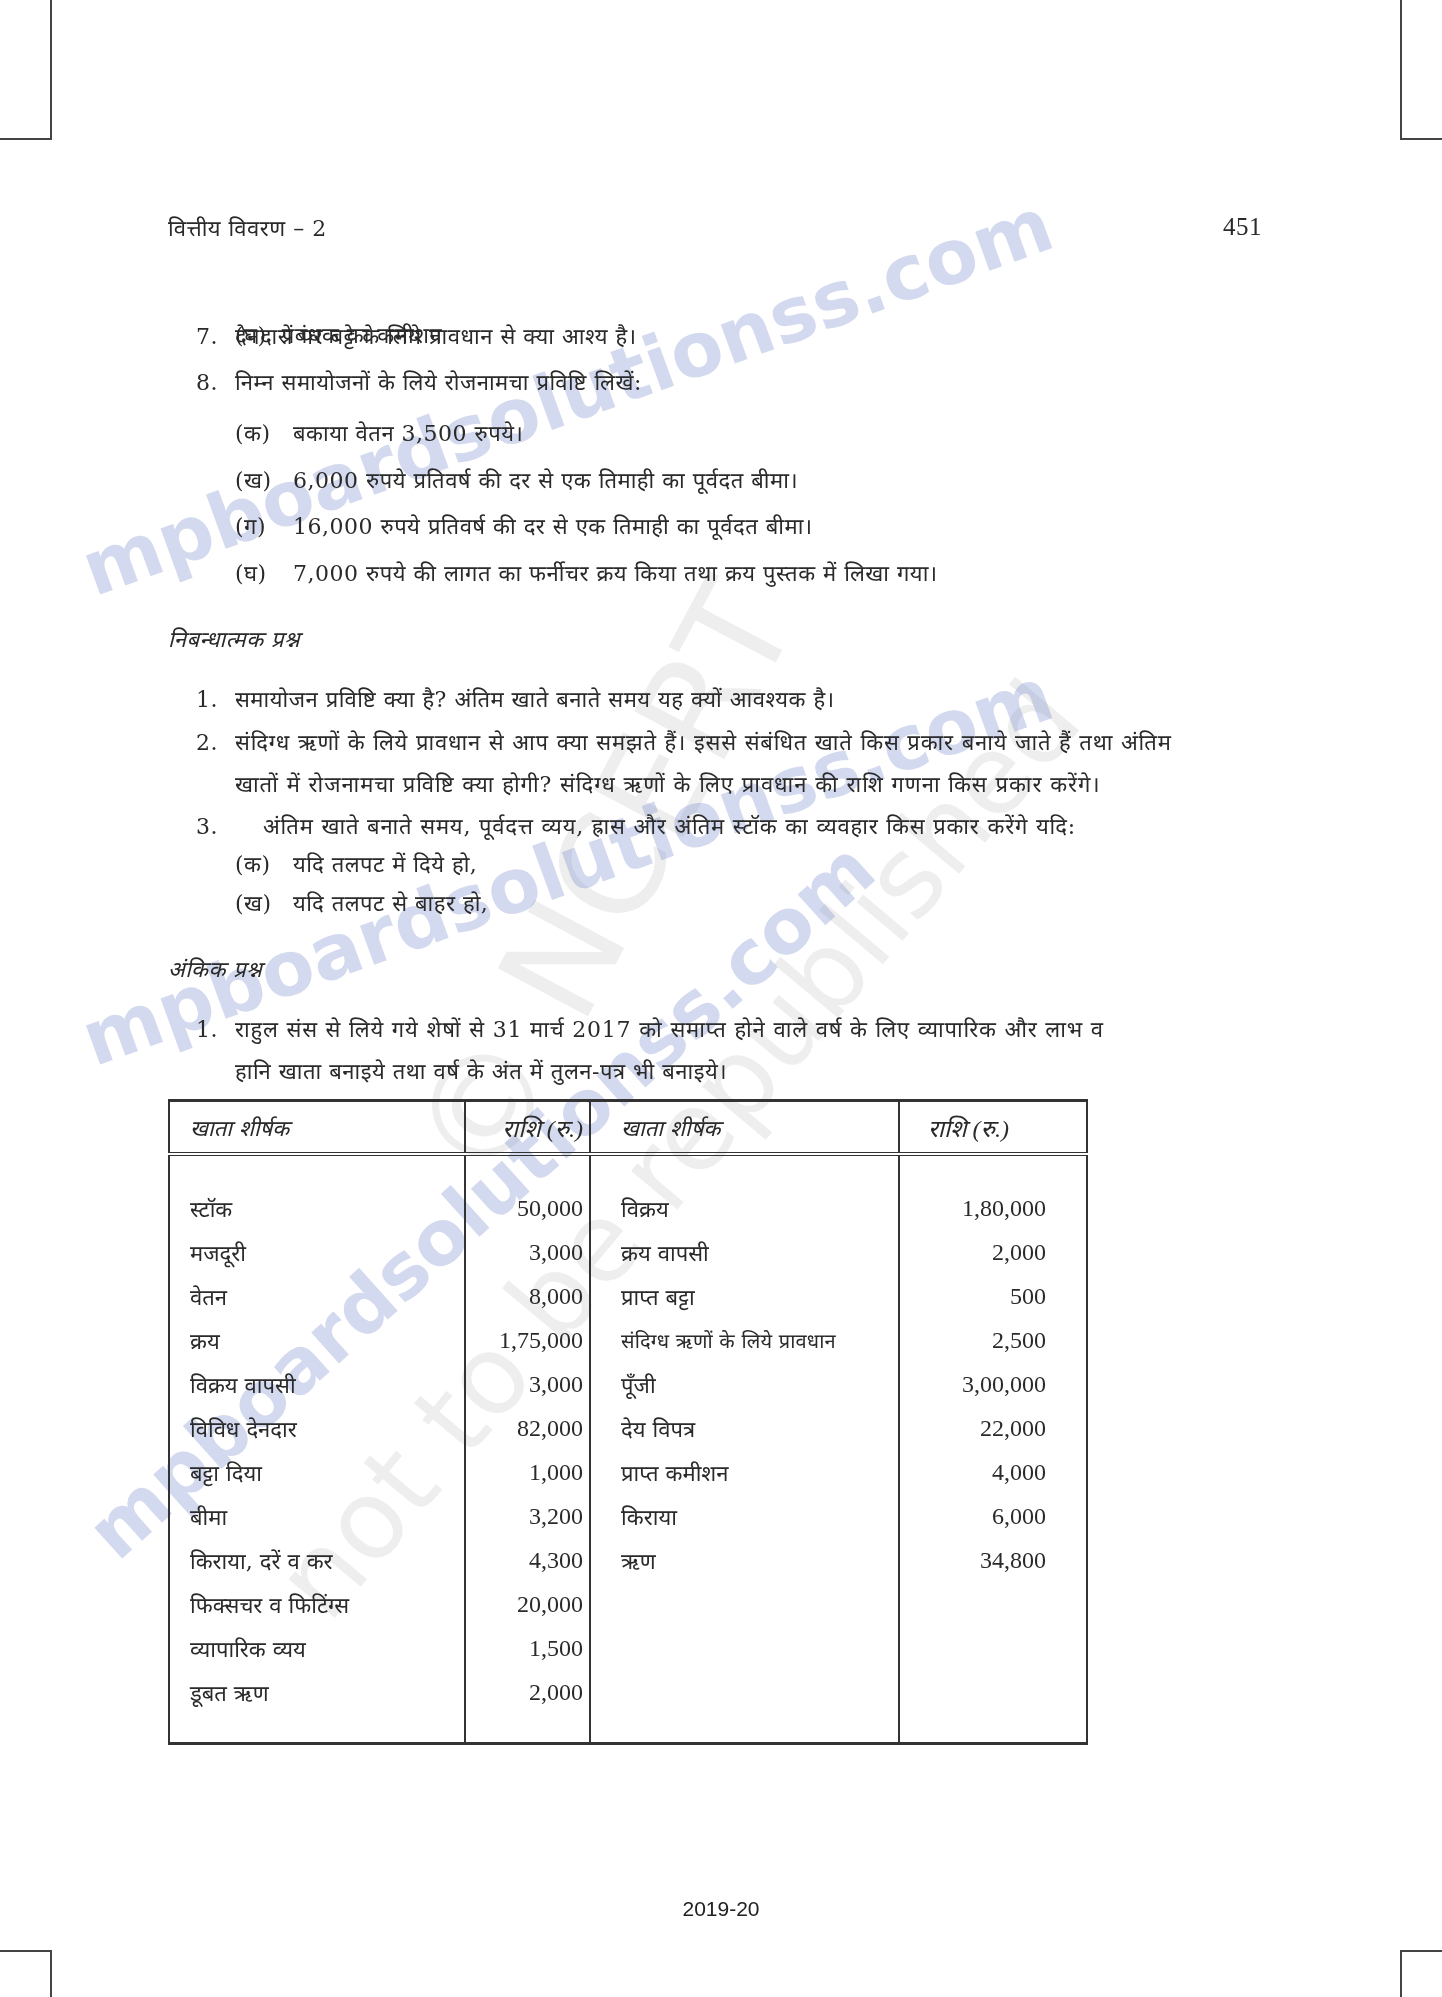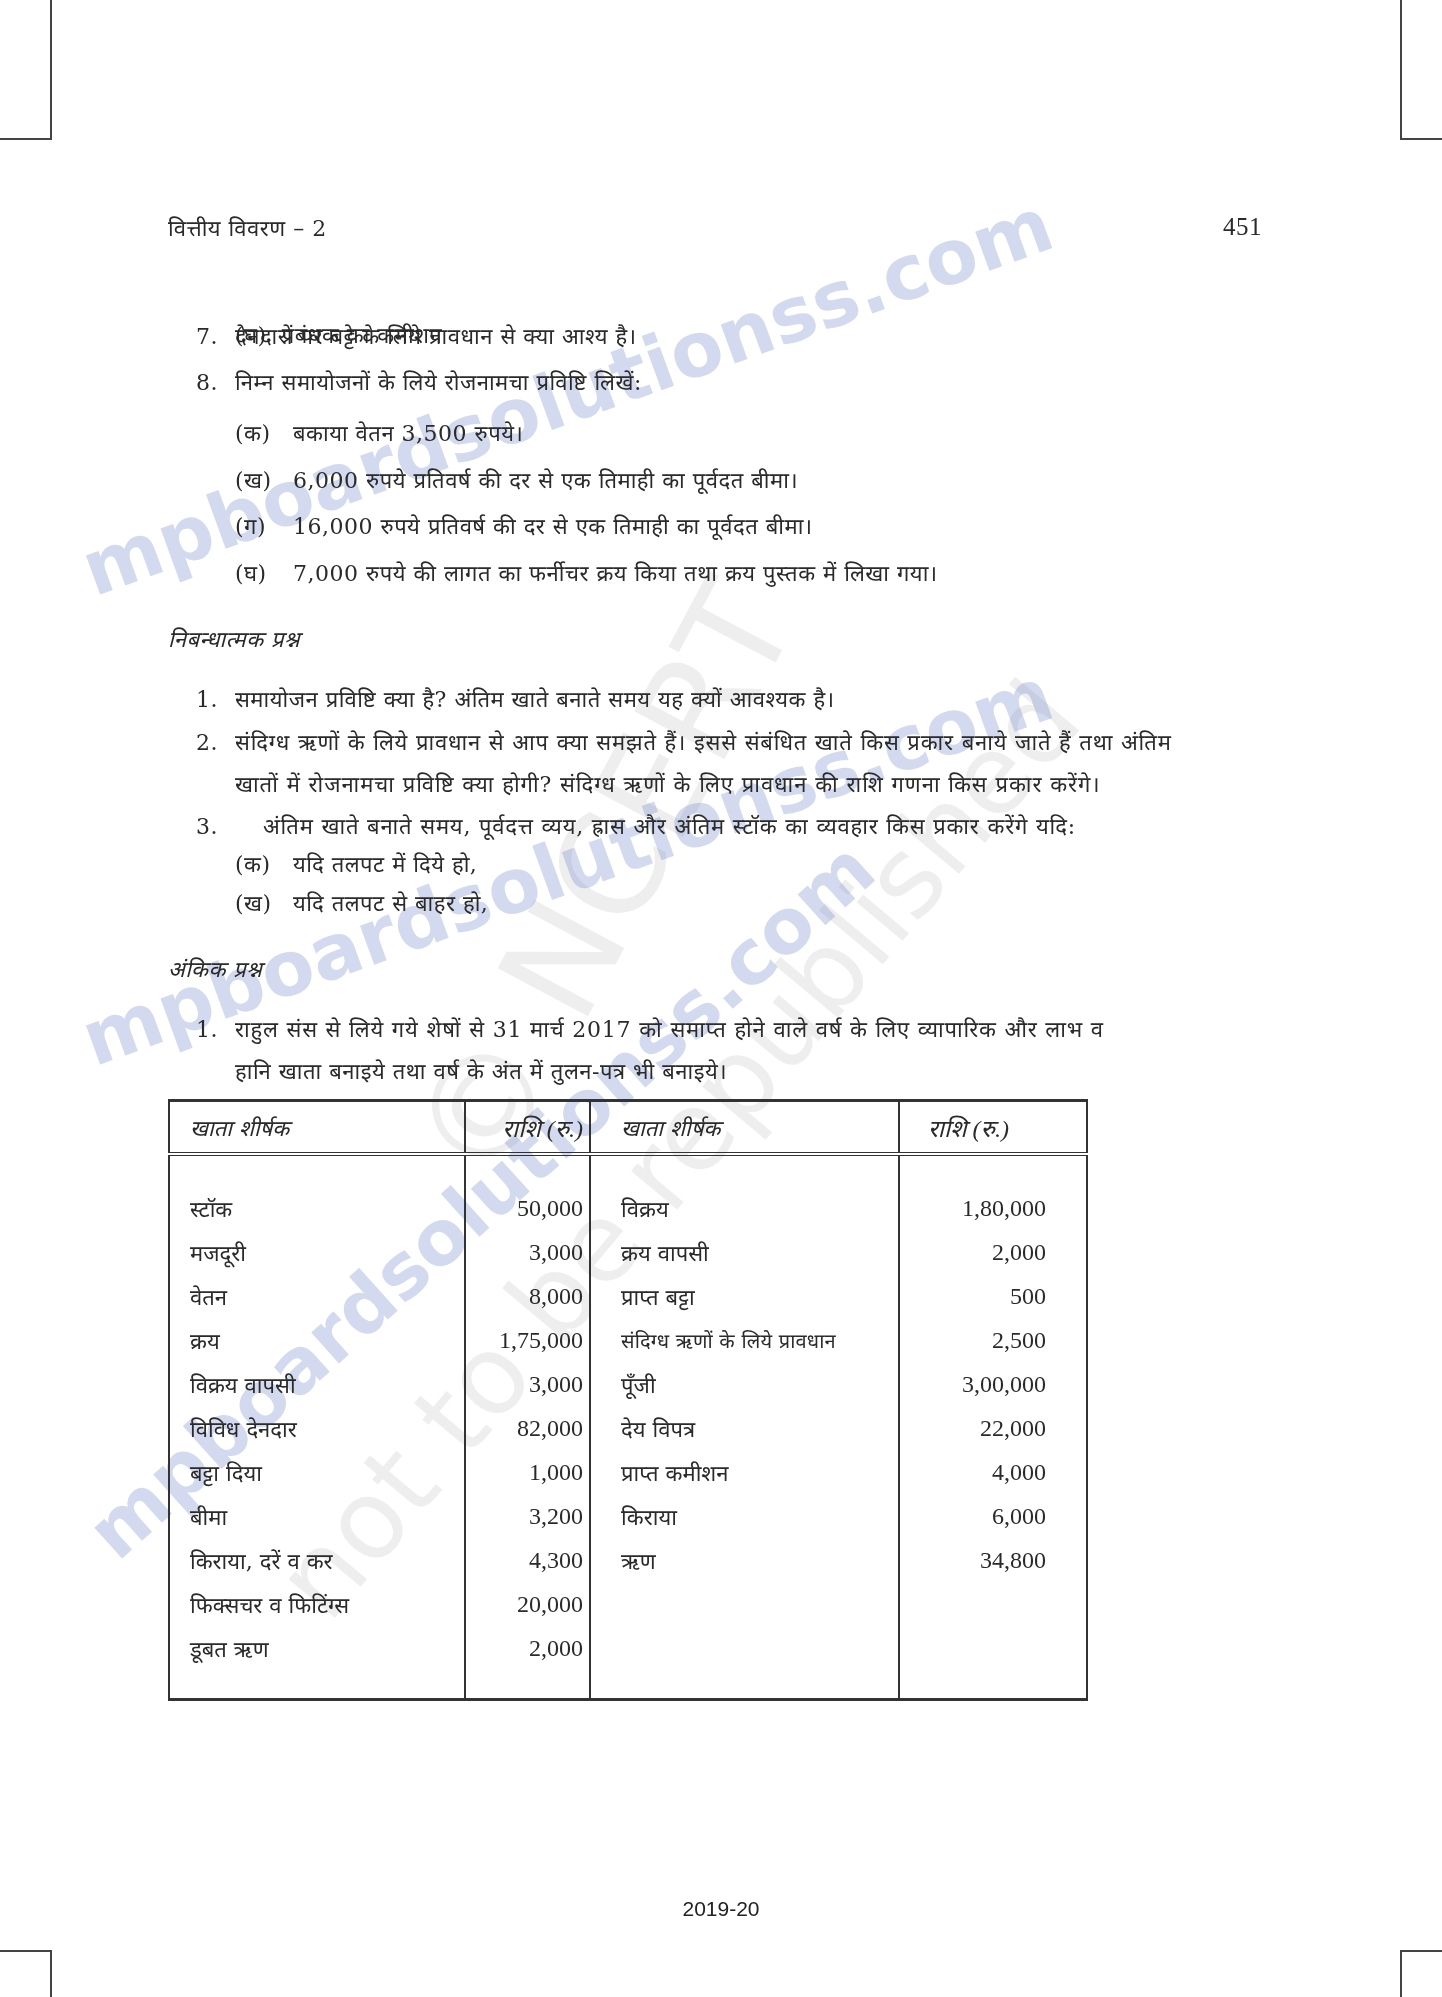--- a/index.html
+++ b/index.html
@@ -153,20 +153,26 @@
       <td class="c3">ऋण</td>
       <td class="c4 amt">34,800</td>
     </tr>
     <tr>
       <td class="c1">फिक्सचर व फिटिंग्स</td>
       <td class="c2 amt">20,000</td>
       <td class="c3"></td>
       <td class="c4 amt"></td>
     </tr>
     <tr>
+      <td class="c1">व्यापारिक व्यय</td>
+      <td class="c2 amt">1,500</td>
+      <td class="c3"></td>
+      <td class="c4 amt"></td>
+    </tr>
+    <tr>
       <td class="c1">डूबत ऋण</td>
       <td class="c2 amt">2,000</td>
       <td class="c3"></td>
       <td class="c4 amt"></td>
     </tr>
     <tr class="spacer">
       <td class="c1"></td>
         <td class="c2"></td>
         <td class="c3"></td>
         <td class="c4"></td>

